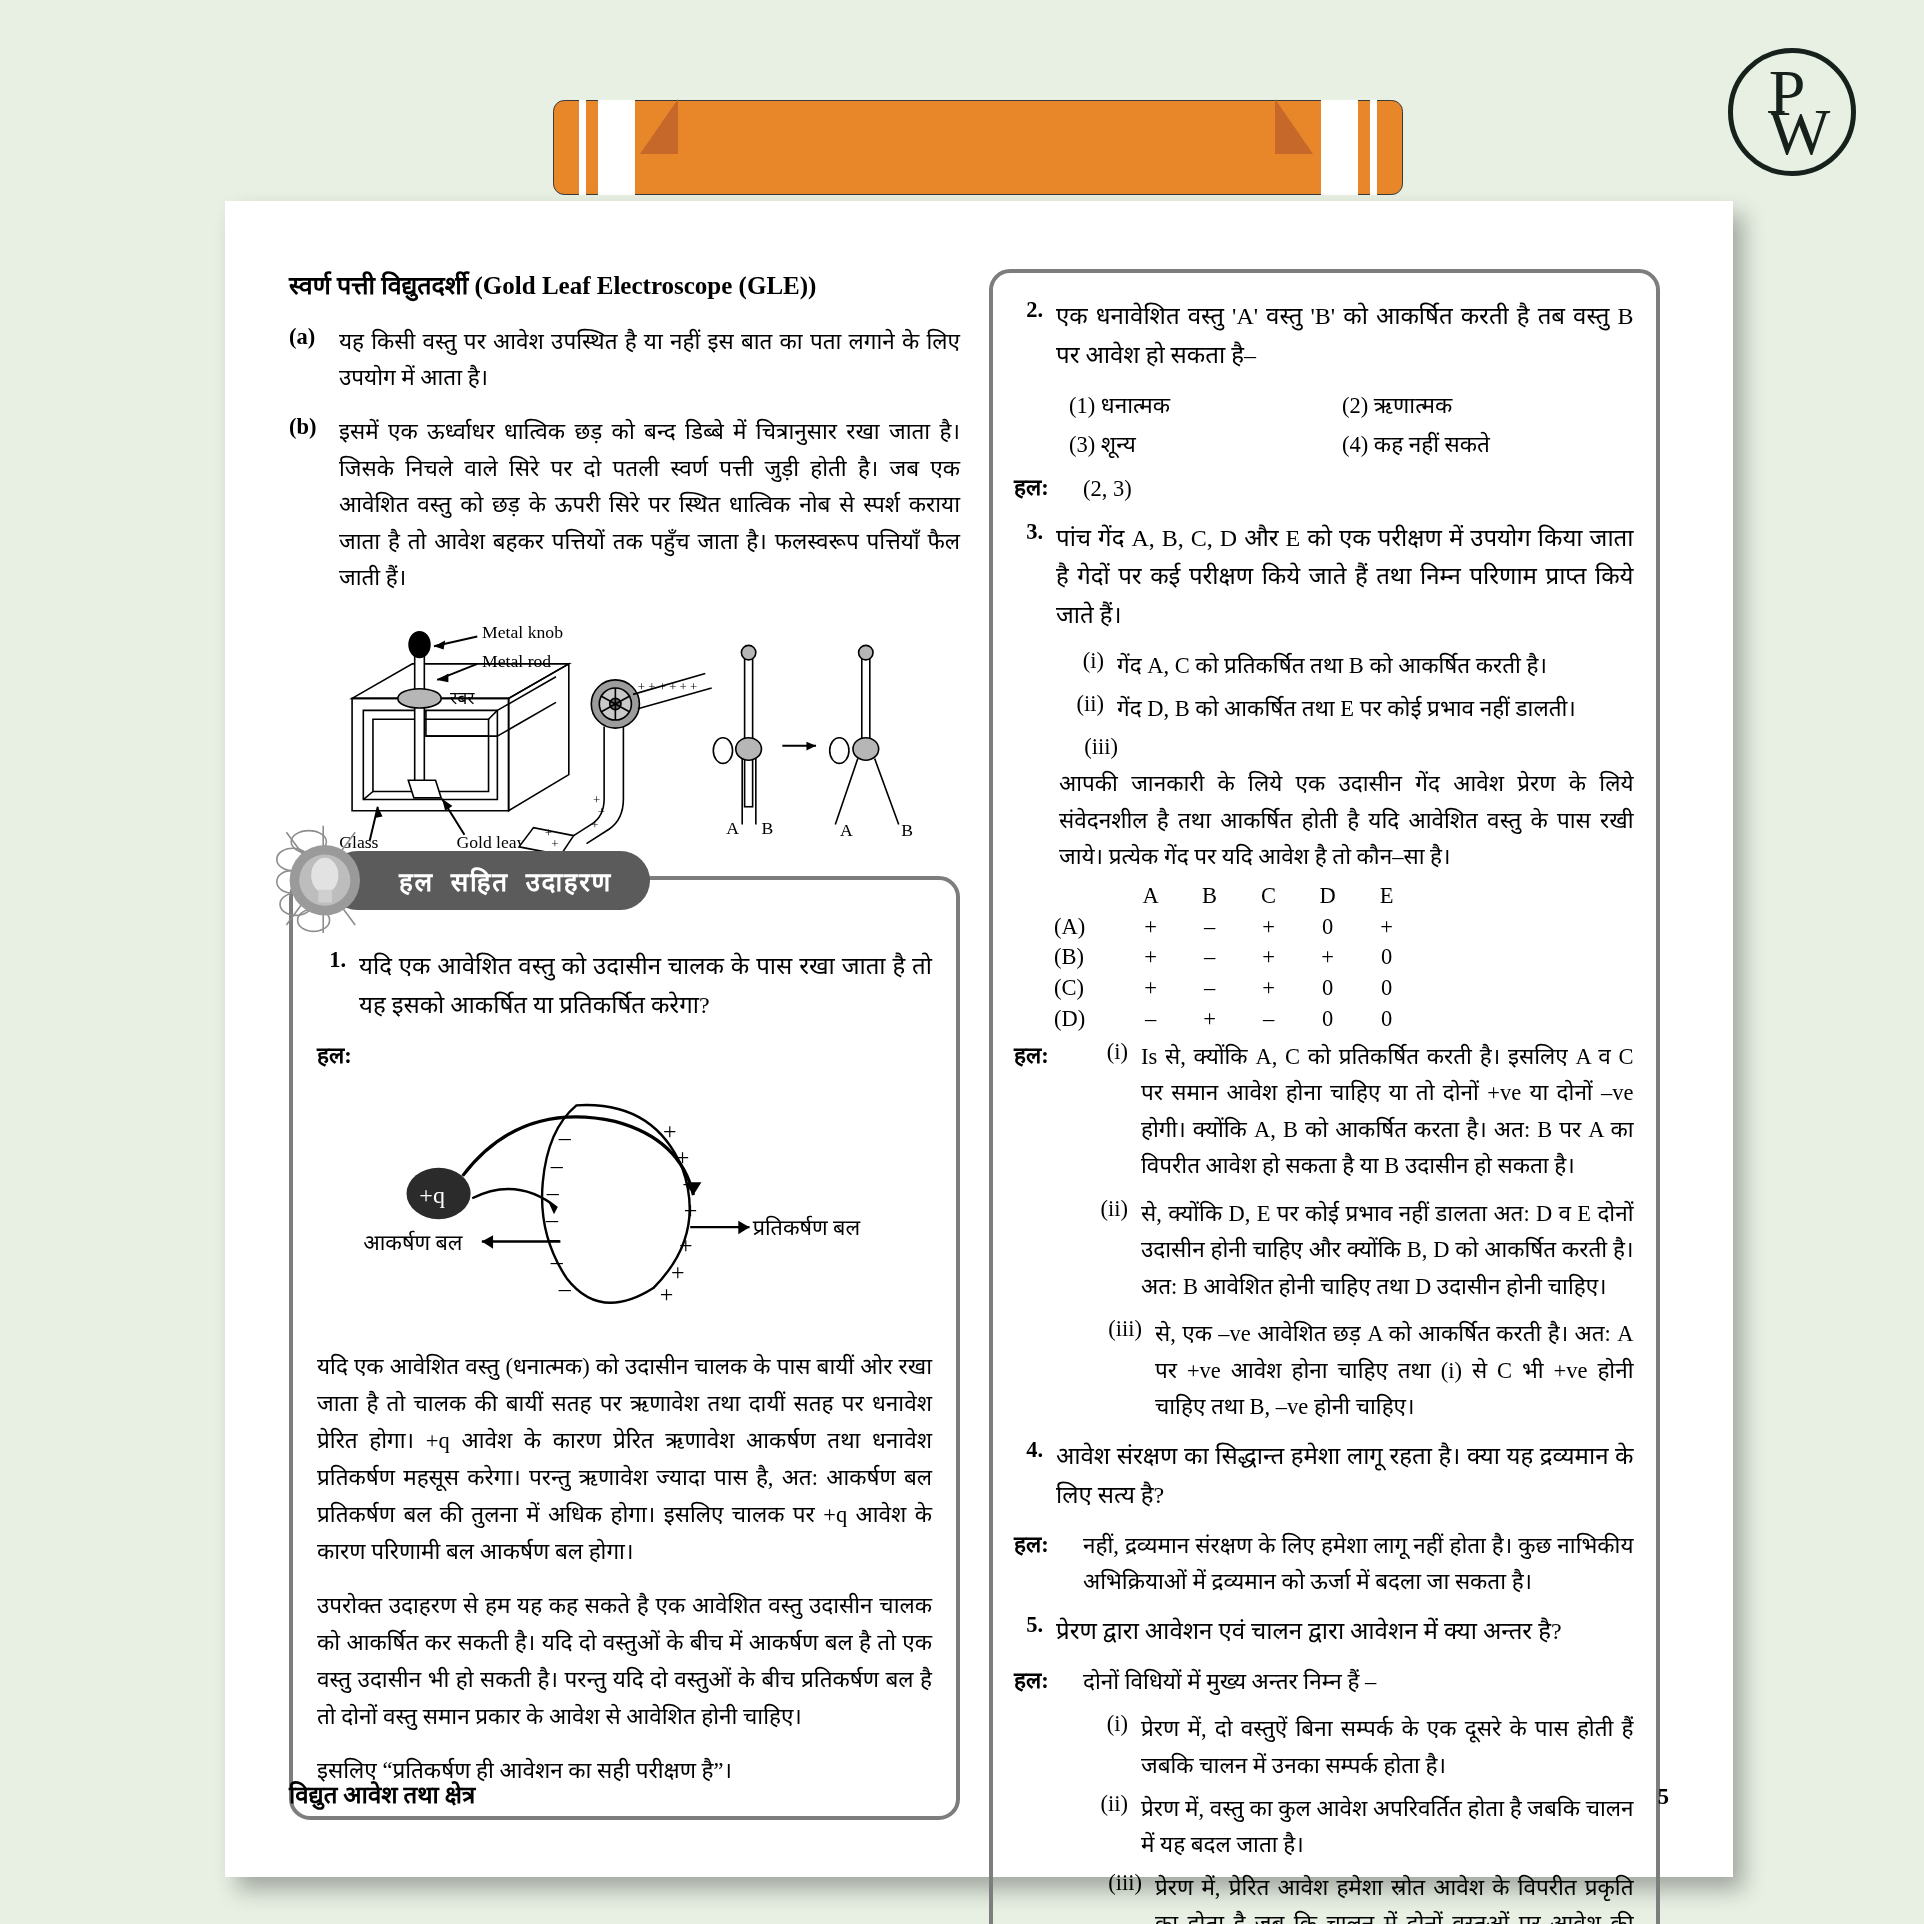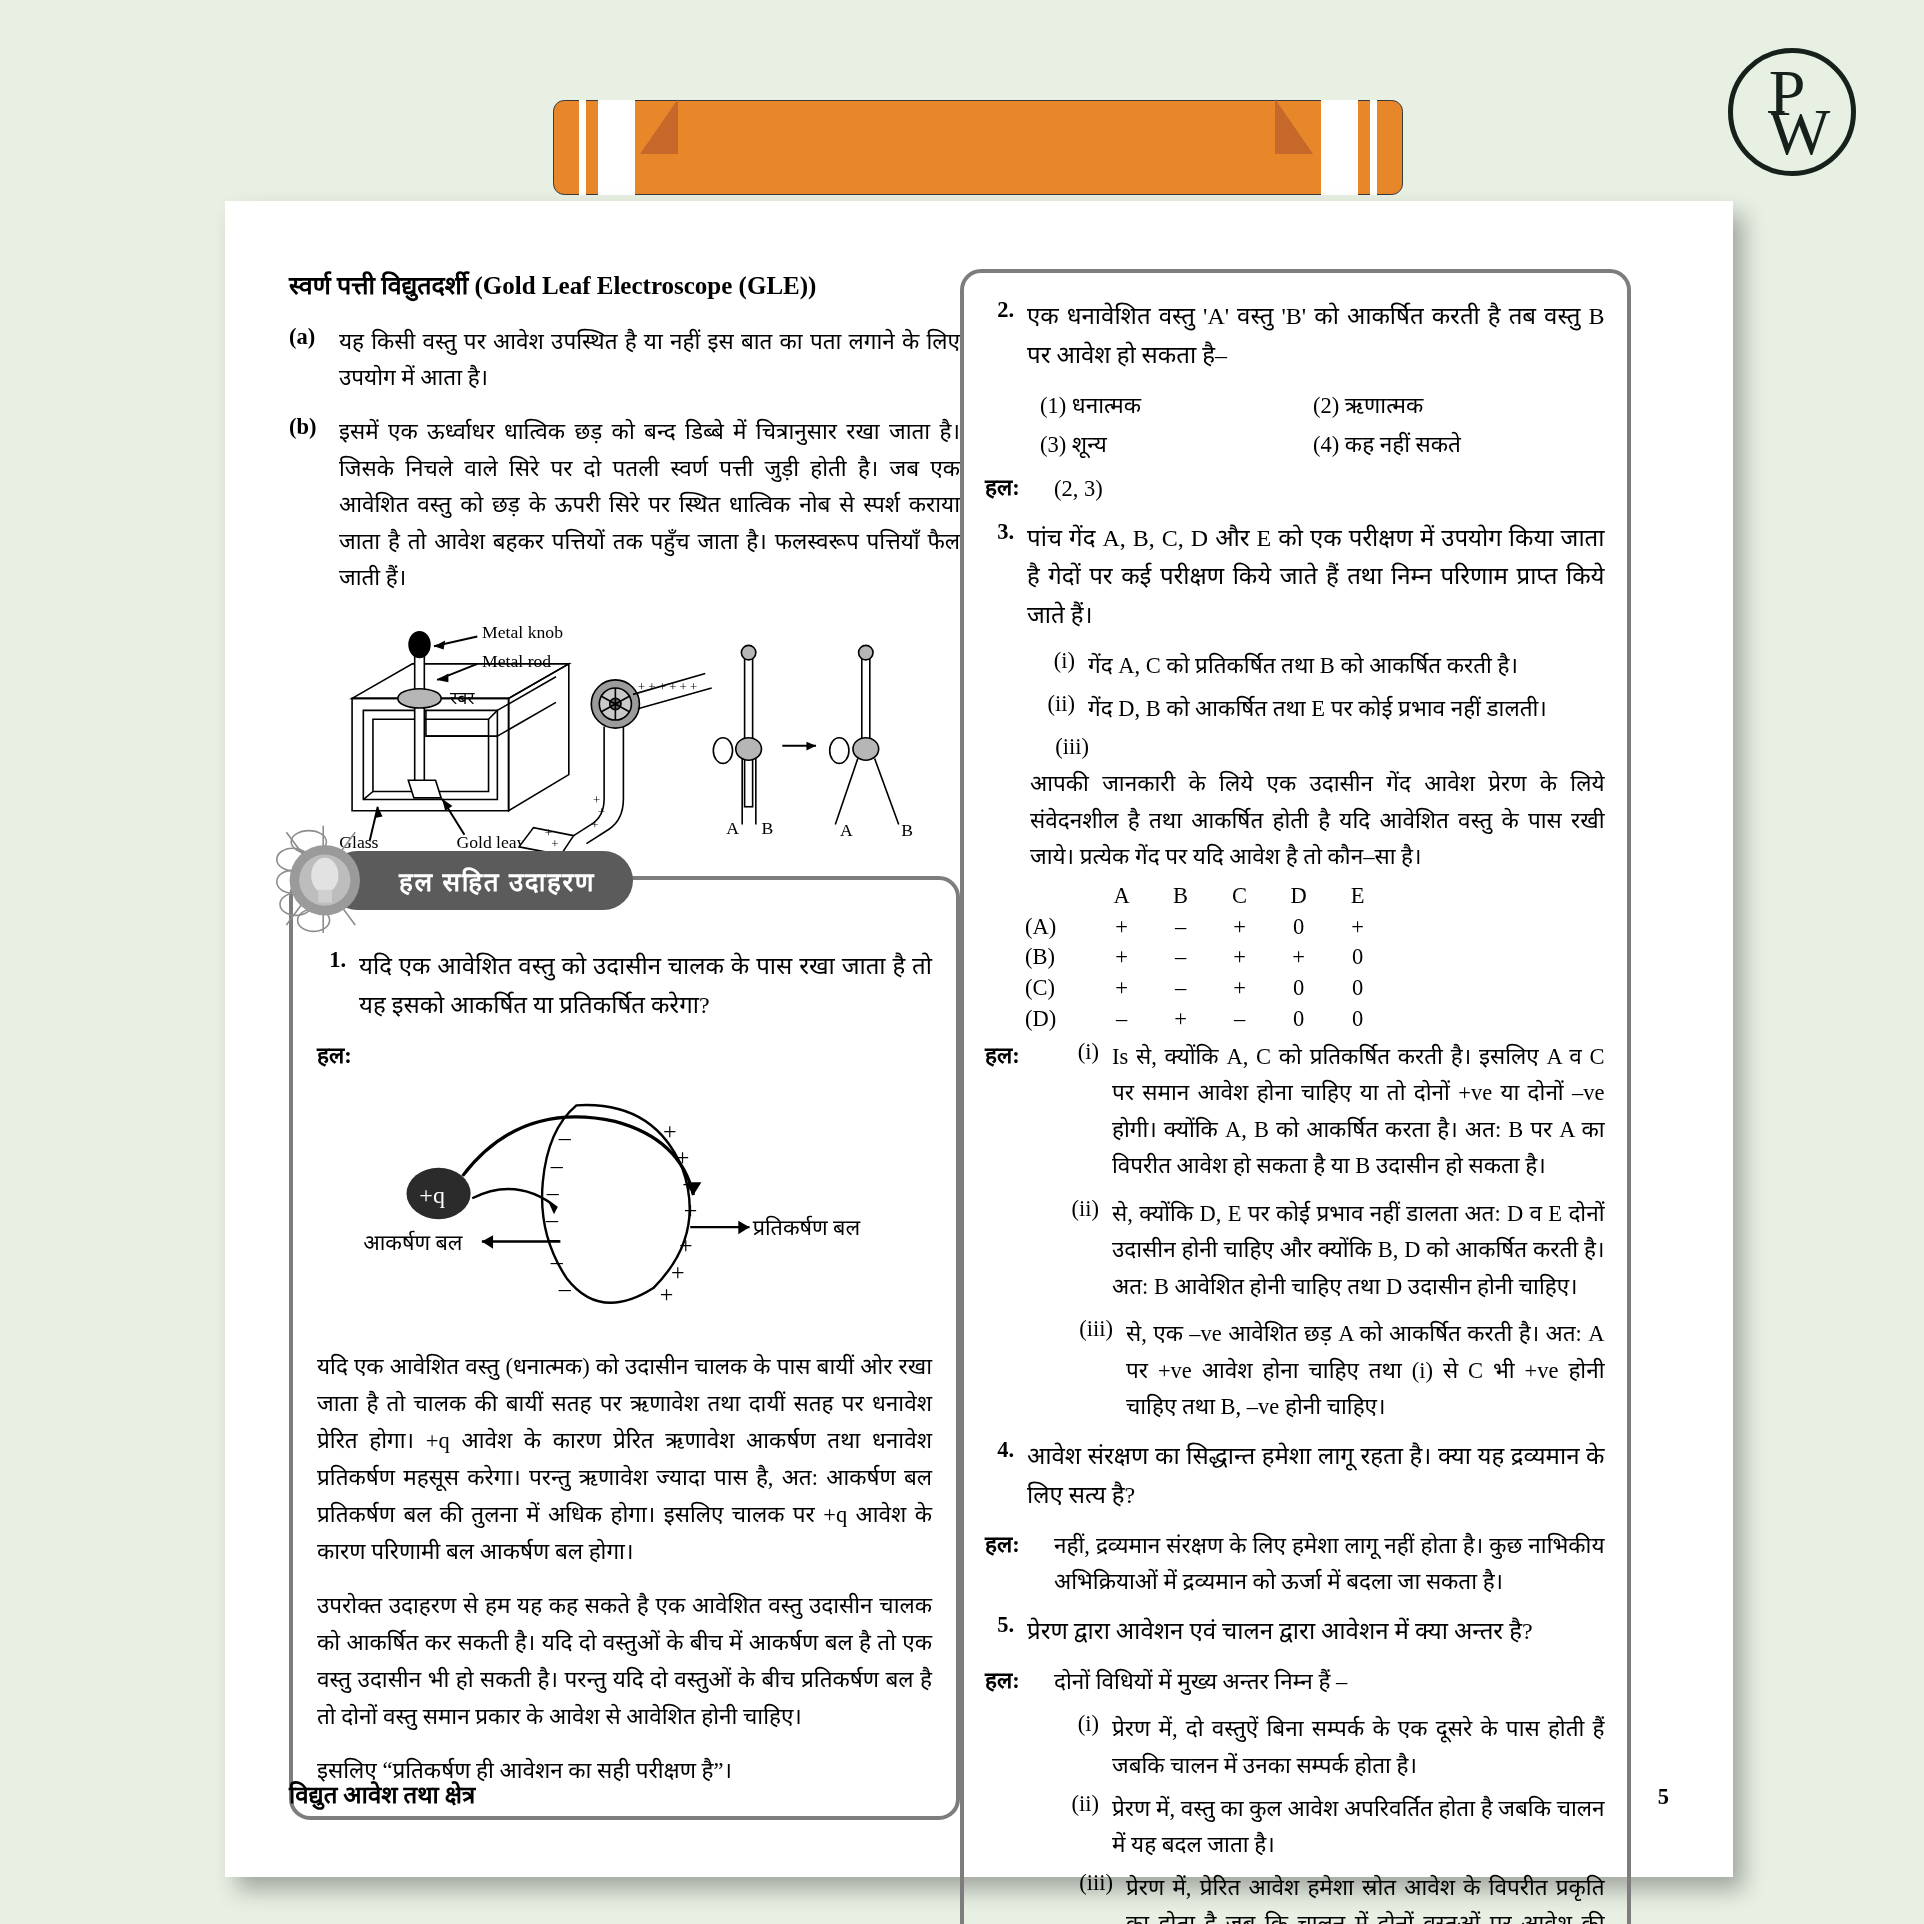--- a/index.html
+++ b/index.html
@@ -58,21 +58,21 @@
   .pw-logo .pw-w { display:block; margin-left: 11.2px; margin-top:-13px;}
 
   
   .sheet {
     position: absolute; left: 225px; top: 201px; width: 1508px; height: 1676px;
     background: #ffffff;
     box-shadow: 11.2px 13px 21px rgba(0,0,0,.30);
   }
   .sheet-inner { position: absolute; inset: 0; padding: 68px 64px 0 64px; }
 
-  .cols { display: flex; height: 1468px; }
+  .cols { display: flex; gap: 29px; height: 1468px; }
   .col { width: 671px; position: relative; }
 
   
   .h-title {
     font-size: 25px; font-weight: bold; line-height: 1.35; margin-bottom: 21px;
     font-family: "Liberation Serif", serif;
   }
   .h-title .eng { font-family: "Liberation Serif", serif; }
   .para-row { display: flex; margin-bottom: 17.6px; }
   .lbl { font-weight: bold; flex: 0 0 auto; font-size: 22.5px; padding-right: 11.2px;}
@@ -91,21 +91,21 @@
     border: 4px solid #7d7d7d; border-radius: 21px;
     padding: 67px 24px 21px 24px; min-height: 930px;
   }
   .se-tab {
     position: absolute; left: 35px; top: -29px; height: 59px;
     background: #5b5b5b; border-radius: 30.5px; padding: 0 38px 0 71px;
     display: flex; align-items: center; z-index: 3;
   }
   .se-tab-label {
     color: #fff; font-size: 26px; font-weight: bold; letter-spacing: 1.6px;
-    font-family: Liberation Sans, sans-serif;
+    font-family: Liberation Mono, monospace;
   }
   .se-bulb { position: absolute; left: -17.6px; top: -59px; z-index: 4; }
 
   .q-row { display: flex; margin-bottom: 13px; }
   .q-num { width: 42px; flex:0 0 42px; font-weight: bold; font-size: 22.5px; text-align: right; padding-right: 13px;}
   .q-txt { flex:1 1 auto; font-size: 24px; line-height:1.62; text-align: justify; }
   .hal { font-weight: bold; font-size: 22.5px; }
 
   .fig-induction { display:flex; justify-content:center; margin: 11.2px 0 27px 0; }
 

